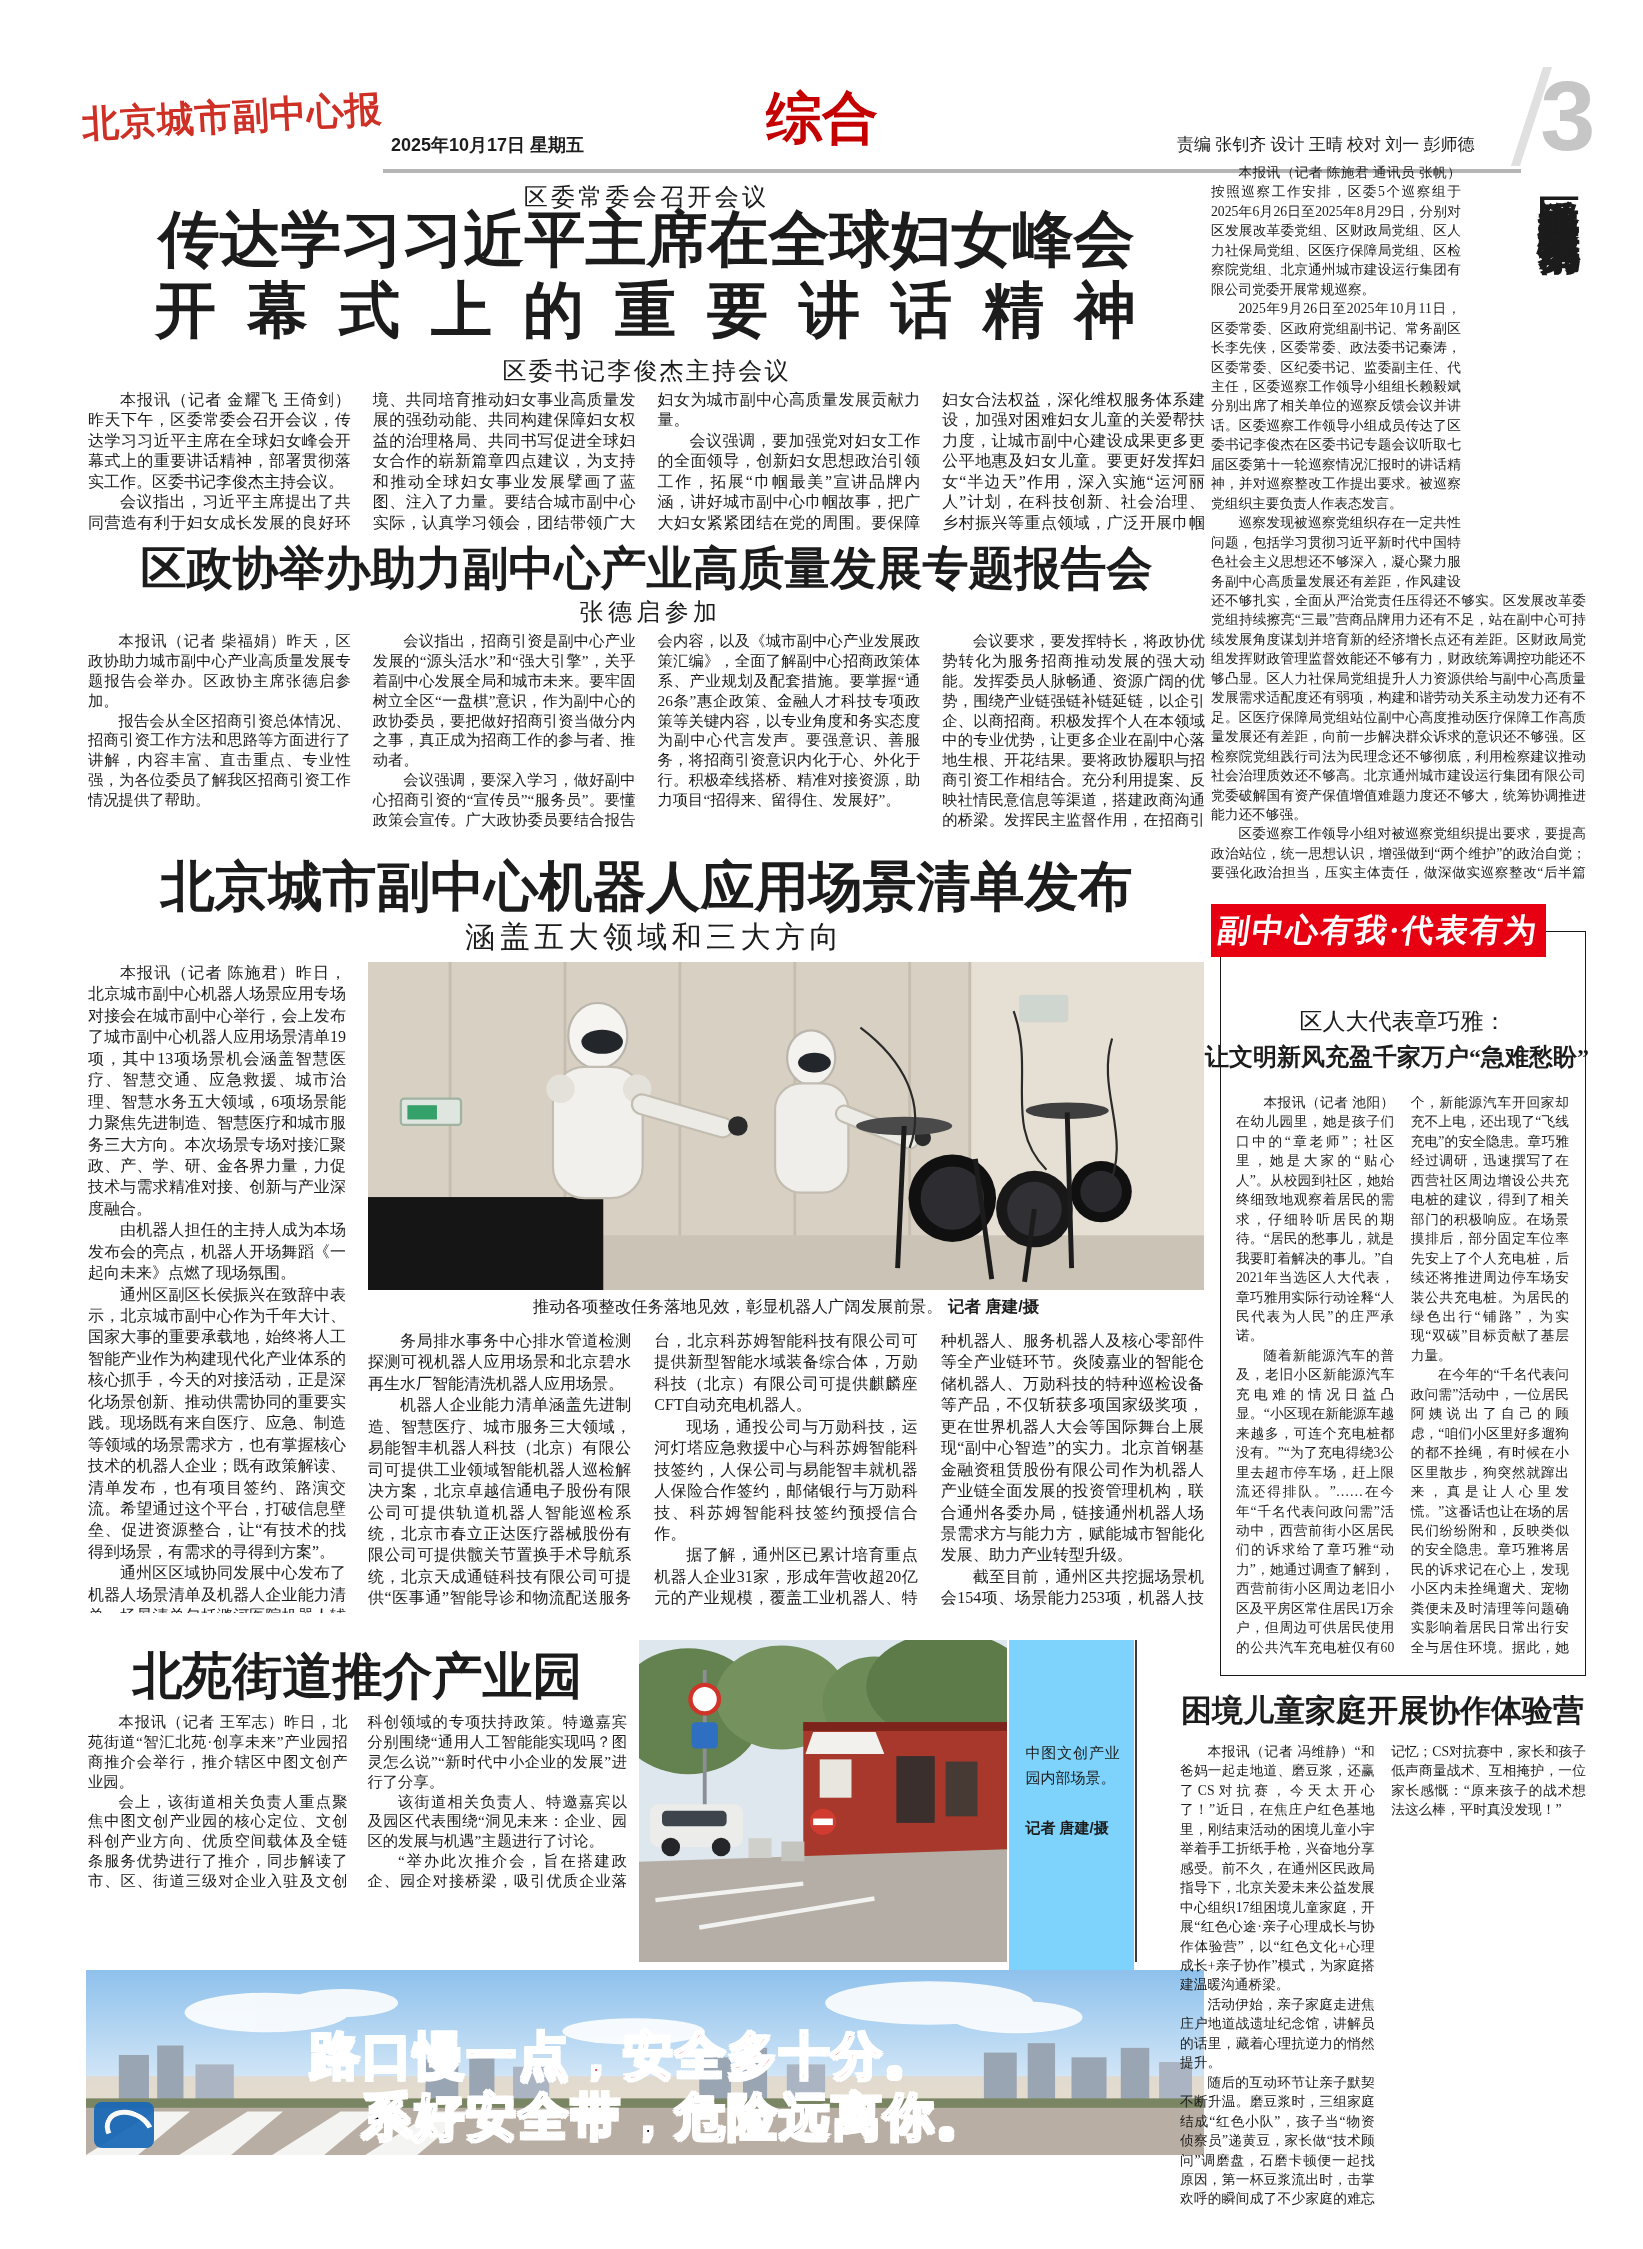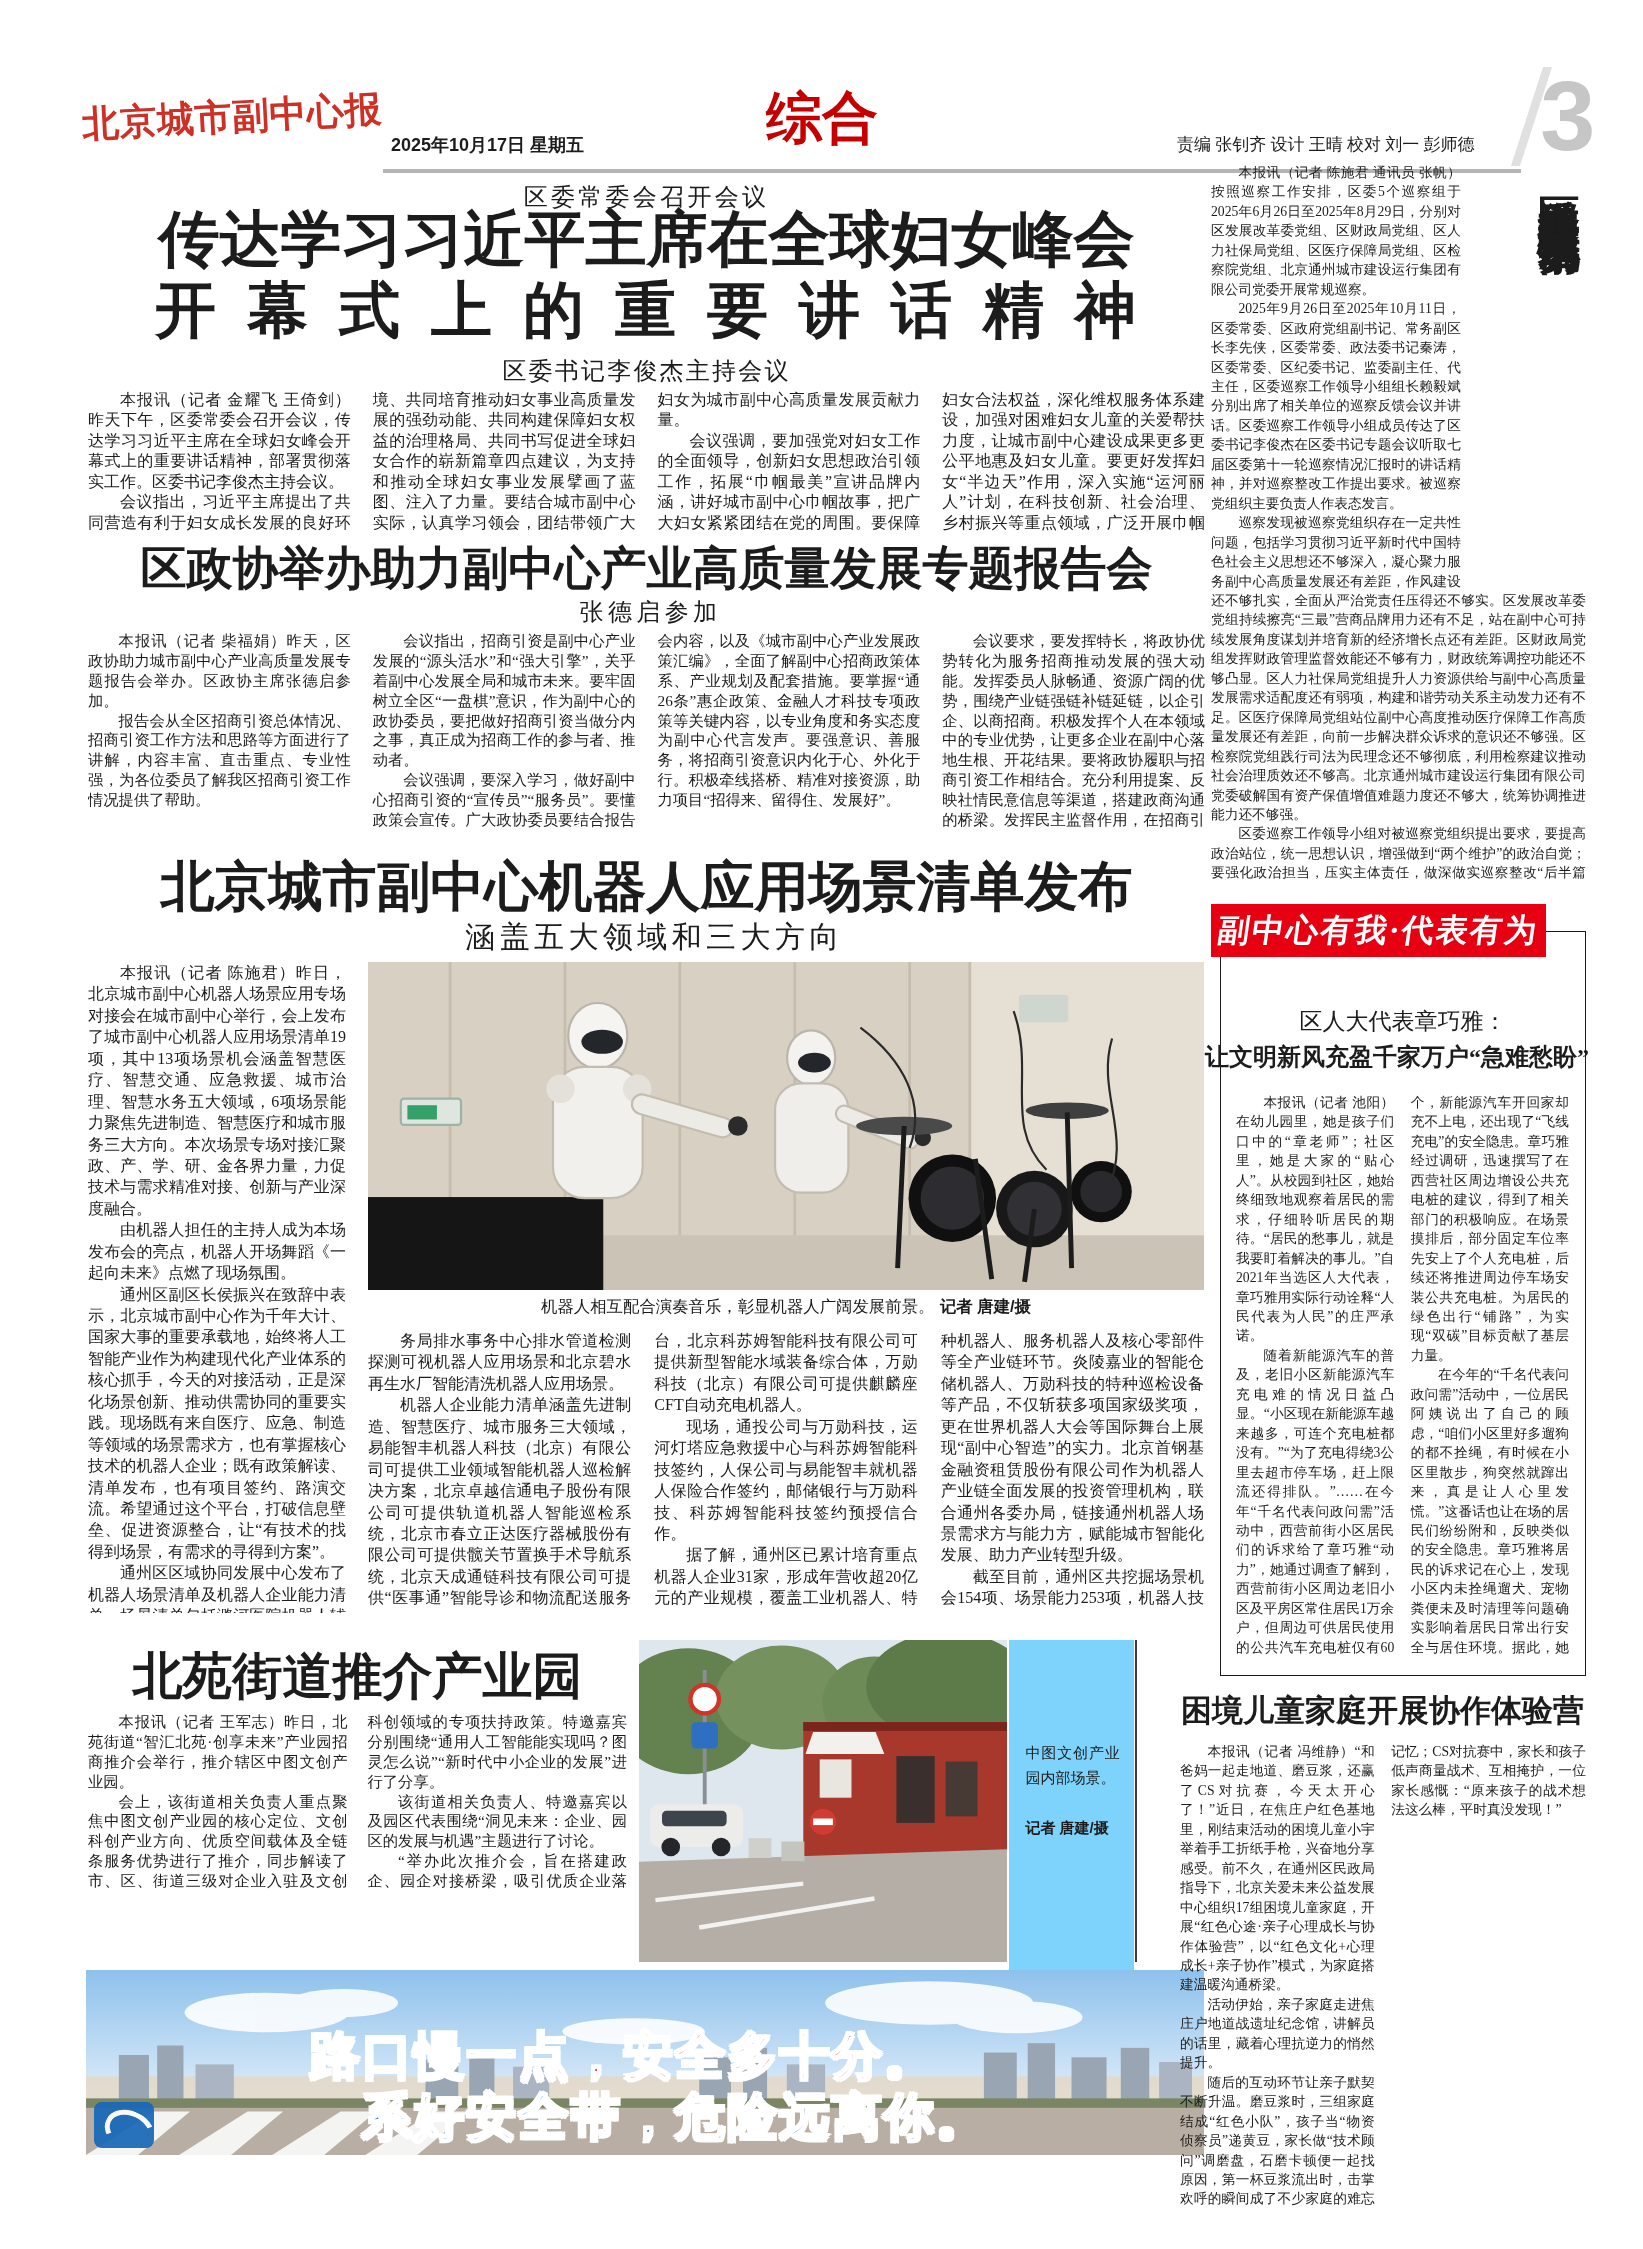--- a/index.html
+++ b/index.html
@@ -62,21 +62,21 @@
   .divider-v{left:1135px;top:1640px;width:1.6px;height:322px;background:#3c3c3c;}
 
   
   .banner{left:86px;top:1970px;width:1118px;height:185px;overflow:hidden;}
   .banner svg{display:block;width:100%;height:100%;}
   .bn-line{position:absolute;width:100%;text-align:center;font-weight:900;font-size:50px;
            font-family:"Liberation Sans","DejaVu Sans",sans-serif;letter-spacing:2.2px;
            -webkit-text-stroke:2.2px #ffffff;
            text-shadow:1.6px 1.6px 0 #fff,-1.6px -1.6px 0 #fff,1.6px -1.6px 0 #fff,-1.6px 1.6px 0 #fff;}
   .bn1{top:53px;color:#e8382f;transform:translateX(-22px);}
-  .bn2{top:114px;color:#3b82f6;transform:translateX(30px);}
+  .bn2{top:114px;color:#000000;transform:translateX(30px);}
   .bn-logo{position:absolute;left:7.7px;bottom:6.6px;width:60px;height:46px;background:#1767b8;
            border-radius:7.7px;opacity:.92;}
   .bn-logo::after{content:"";position:absolute;left:10px;top:8.8px;width:41px;height:28.5px;
            border-radius:50%;border:5.5px solid #fff;border-color:#fff transparent transparent #fff;transform:rotate(25deg);}
 
   
   .insp{left:1211px;top:163px;width:375px;height:718px;overflow:hidden;font-size:13.7px;line-height:1.42;}
   .insp-title{float:right;width:111px;height:397px;margin:0 0 15.3px 14.2px;
               writing-mode:vertical-rl;font-size:42px;line-height:55px;letter-spacing:2.2px;
               font-weight:900;text-align:left;}
@@ -190,21 +190,21 @@
           <line x1="1218" y1="452" x2="1200" y2="585"></line>
       </g>
       <g stroke="#2a2a2a" stroke-width="4" fill="none">
         <path d="M900 120 C 980 180, 1020 260, 990 340"></path>
         <path d="M1180 90 C 1220 200, 1160 300, 1240 380"></path>
         <path d="M1360 140 C 1330 240, 1400 320, 1350 420"></path>
       </g>
     </svg>
   </div>
   <div class="abs rb-caption">
-    <span>机器人相互配合演奏音乐，彰显机器人广阔发展前景。</span><span class="credit">记者 唐建/摄</span>
+    <span>推动各项整改任务落地见效，彰显机器人广阔发展前景。</span><span class="credit">记者 唐建/摄</span>
   </div>
   <div class="abs rb-rest colbody paras">
       <p>务局排水事务中心排水管道检测探测可视机器人应用场景和北京碧水再生水厂智能清洗机器人应用场景。</p>
       <p>机器人企业能力清单涵盖先进制造、智慧医疗、城市服务三大领域，易能智丰机器人科技（北京）有限公司可提供工业领域智能机器人巡检解决方案，北京卓越信通电子股份有限公司可提供轨道机器人智能巡检系统，北京市春立正达医疗器械股份有限公司可提供髋关节置换手术导航系统，北京天成通链科技有限公司可提供“医事通”智能导诊和物流配送服务台，北京科苏姆智能科技有限公司可提供新型智能水域装备综合体，万勋科技（北京）有限公司可提供麒麟座CFT自动充电机器人。</p>
       <p>现场，通投公司与万勋科技，运河灯塔应急救援中心与科苏姆智能科技签约，人保公司与易能智丰就机器人保险合作签约，邮储银行与万勋科技、科苏姆智能科技签约预授信合作。</p>
       <p>据了解，通州区已累计培育重点机器人企业31家，形成年营收超20亿元的产业规模，覆盖工业机器人、特种机器人、服务机器人及核心零部件等全产业链环节。炎陵嘉业的智能仓储机器人、万勋科技的特种巡检设备等产品，不仅斩获多项国家级奖项，更在世界机器人大会等国际舞台上展现“副中心智造”的实力。北京首钢基金融资租赁股份有限公司作为机器人产业链全面发展的投资管理机构，联合通州各委办局，链接通州机器人场景需求方与能力方，赋能城市智能化发展、助力产业转型升级。</p>
       <p>截至目前，通州区共挖掘场景机会154项、场景能力253项，机器人技术已广泛应用于12个行业领域，真正实现“从实验室到生产线、从展厅到生活场景”的跨越。在政策支持上，通州区出台涵盖研发补贴、场景落地、人才引进的“机器人产业专项政策包”，对企业技术攻关给予最高500万元资金支持，对场景示范项目采取事前补贴最高300万元资金支持，让政策红利切实转化为企业发展动力。</p>
     </div>
 
   <div class="abs by-h center">北苑街道推介产业园</div>

